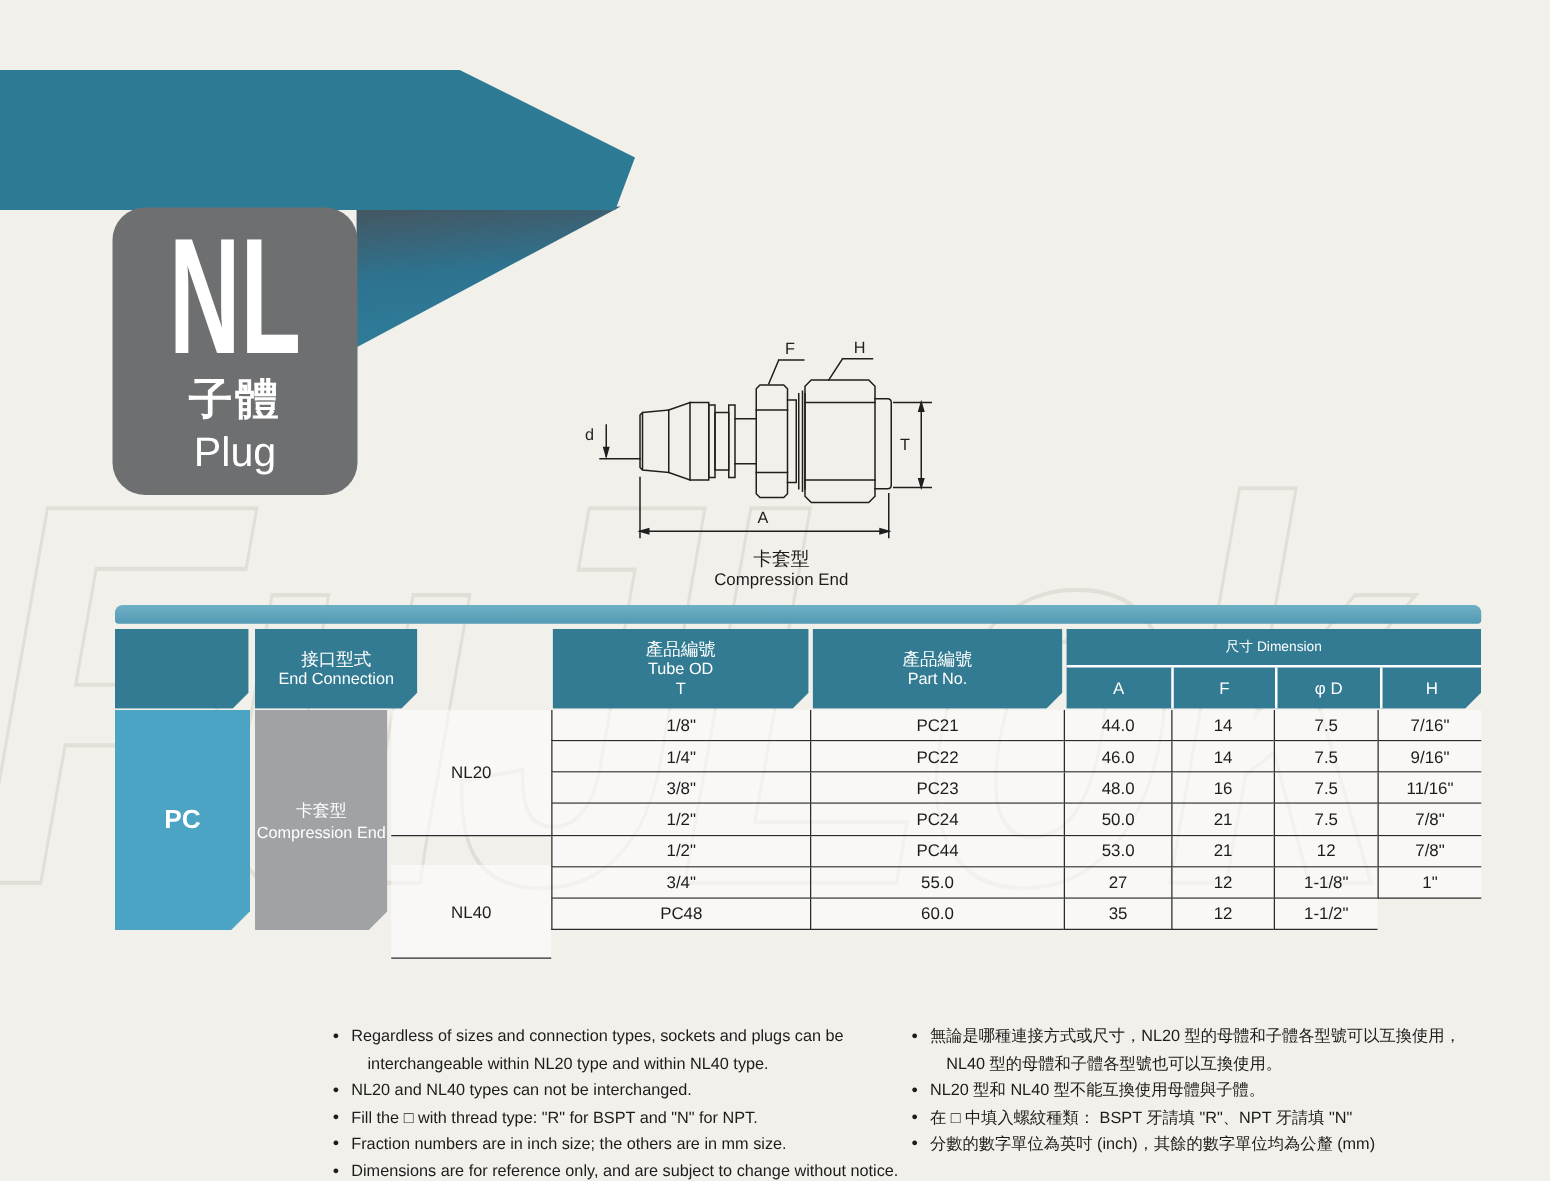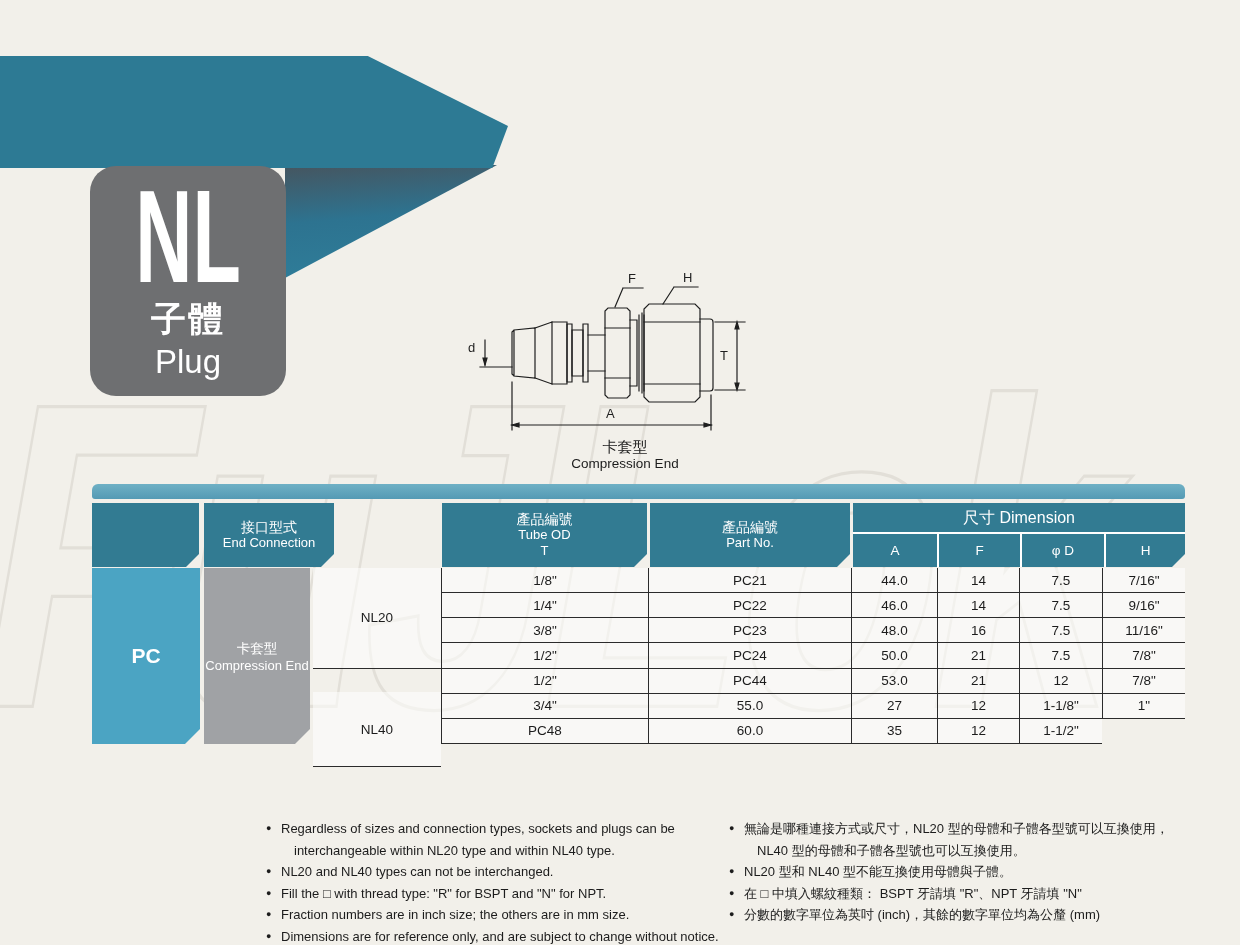--- a/index.html
+++ b/index.html
@@ -51,21 +51,21 @@
   }
   .hcell{
     position:absolute;top:503px;height:64px;z-index:2;background:#327b92;color:#fff;
     display:flex;flex-direction:column;align-items:center;justify-content:center;
     text-align:center;line-height:16px;
     clip-path:polygon(0 0,100% 0,100% calc(100% - 13px),calc(100% - 13px) 100%,0 100%);
   }
   .hzh{font-size:14px;}
   .hen{font-size:13px;}
   .hsym{font-size:13px;}
-  .dim-title{height:29px;display:flex;align-items:center;justify-content:center;font-size:16px;border-bottom:2px solid #fff;}
+  .dim-title{height:29px;display:flex;align-items:center;justify-content:center;font-size:11px;border-bottom:2px solid #fff;}
   .dim-sub{flex:1;display:flex;}
   .dim-sub>div{display:flex;align-items:center;justify-content:center;font-size:13.5px;}
   .dim-sub>div+div{border-left:2px solid #fff;}
   .bigcell{
     position:absolute;top:568px;height:176px;z-index:2;color:#fff;
     display:flex;flex-direction:column;align-items:center;justify-content:center;text-align:center;
     clip-path:polygon(0 0,100% 0,100% calc(100% - 15px),calc(100% - 15px) 100%,0 100%);
   }
   .pc-label{font-size:21px;font-weight:bold;}
   .conn-zh{font-size:13.5px;}

